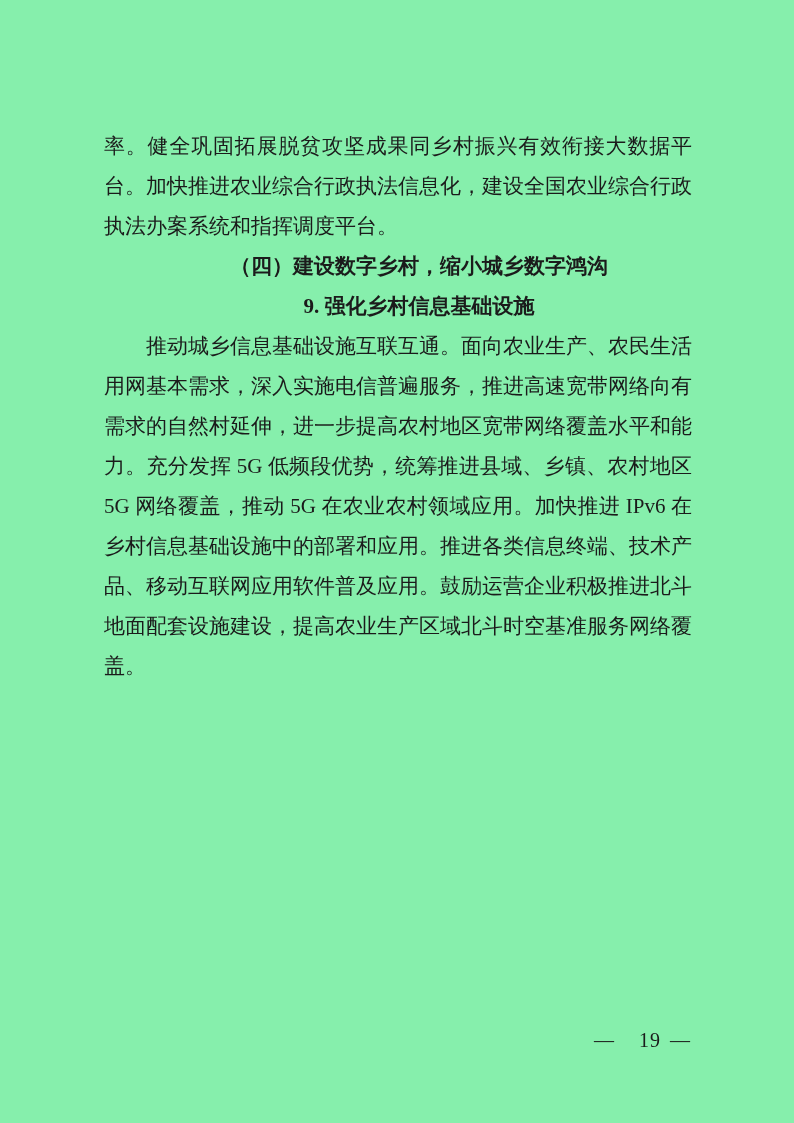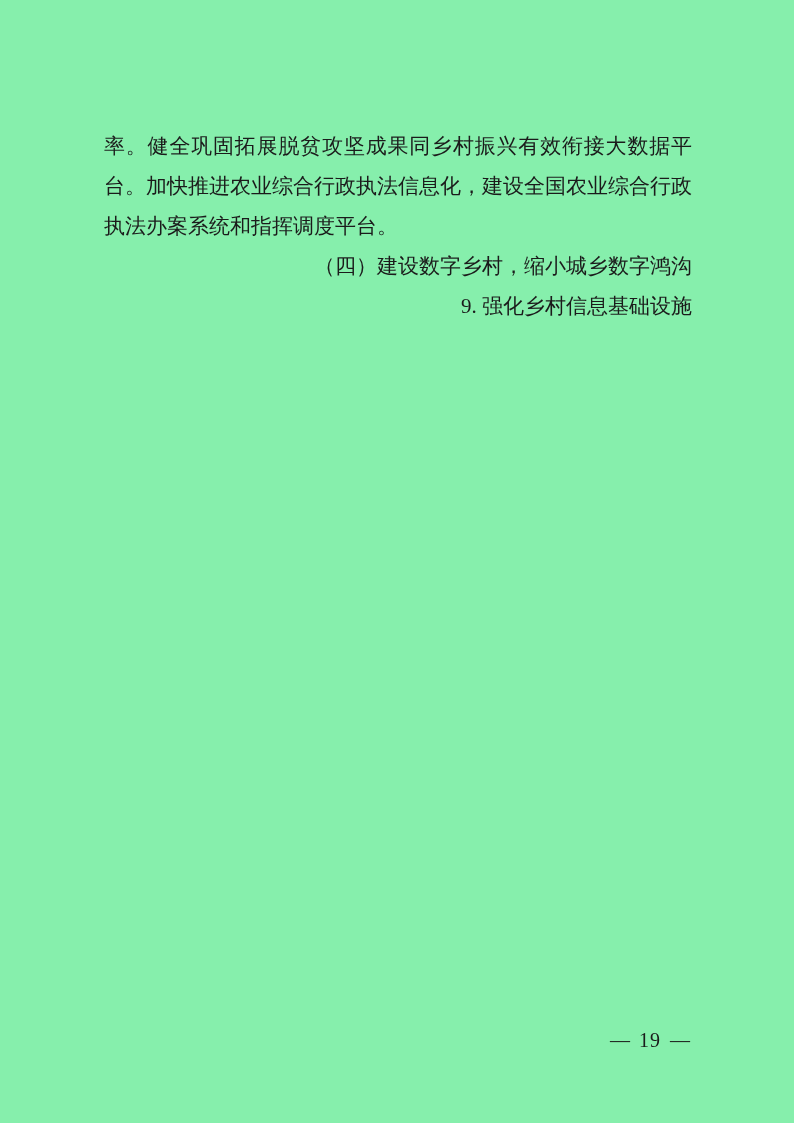--- a/index.html
+++ b/index.html
@@ -33,51 +33,53 @@
   .para {
     text-align: justify;
     text-align-last: left;
     text-justify: inter-character;
     text-indent: 2em;
   }
   .para-continuation {
     text-indent: 0;
   }
   .heading {
-    font-weight: normal;
+    font-weight: bold;
     text-indent: 2em;
-    text-align: right;
+    text-align: center;
   }
   .footer {
     position: absolute;
     top: 1026px;
     right: 104px;
     font-size: 20px;
     line-height: 28px;
     color: #1b1b1b;
     display: flex;
     align-items: center;
     gap: 9px;
     white-space: nowrap;
   }
   .footer .dash {
     letter-spacing: 0;
   }
   .footer .num {
     letter-spacing: 1px;
+    margin-left: 16px;
   }
 </style>
 </head>
 <body>
 
 <div class="page">
   <div class="content">
     <p class="block para para-continuation">率。健全巩固拓展脱贫攻坚成果同乡村振兴有效衔接大数据平台。加快推进农业综合行政执法信息化，建设全国农业综合行政执法办案系统和指挥调度平台。</p>
     <p class="block heading">（四）建设数字乡村，缩小城乡数字鸿沟</p>
     <p class="block heading">9. 强化乡村信息基础设施</p>
+    <p class="block para">推动城乡信息基础设施互联互通。面向农业生产、农民生活用网基本需求，深入实施电信普遍服务，推进高速宽带网络向有需求的自然村延伸，进一步提高农村地区宽带网络覆盖水平和能力。充分发挥 5G 低频段优势，统筹推进县域、乡镇、农村地区 5G 网络覆盖，推动 5G 在农业农村领域应用。加快推进 IPv6 在乡村信息基础设施中的部署和应用。推进各类信息终端、技术产品、移动互联网应用软件普及应用。鼓励运营企业积极推进北斗地面配套设施建设，提高农业生产区域北斗时空基准服务网络覆盖。</p>
   </div>
 
   <div class="footer">
     <span class="dash">—</span>
     <span class="num">19</span>
     <span class="dash">—</span>
   </div>
 </div>
 
 </body></html>

